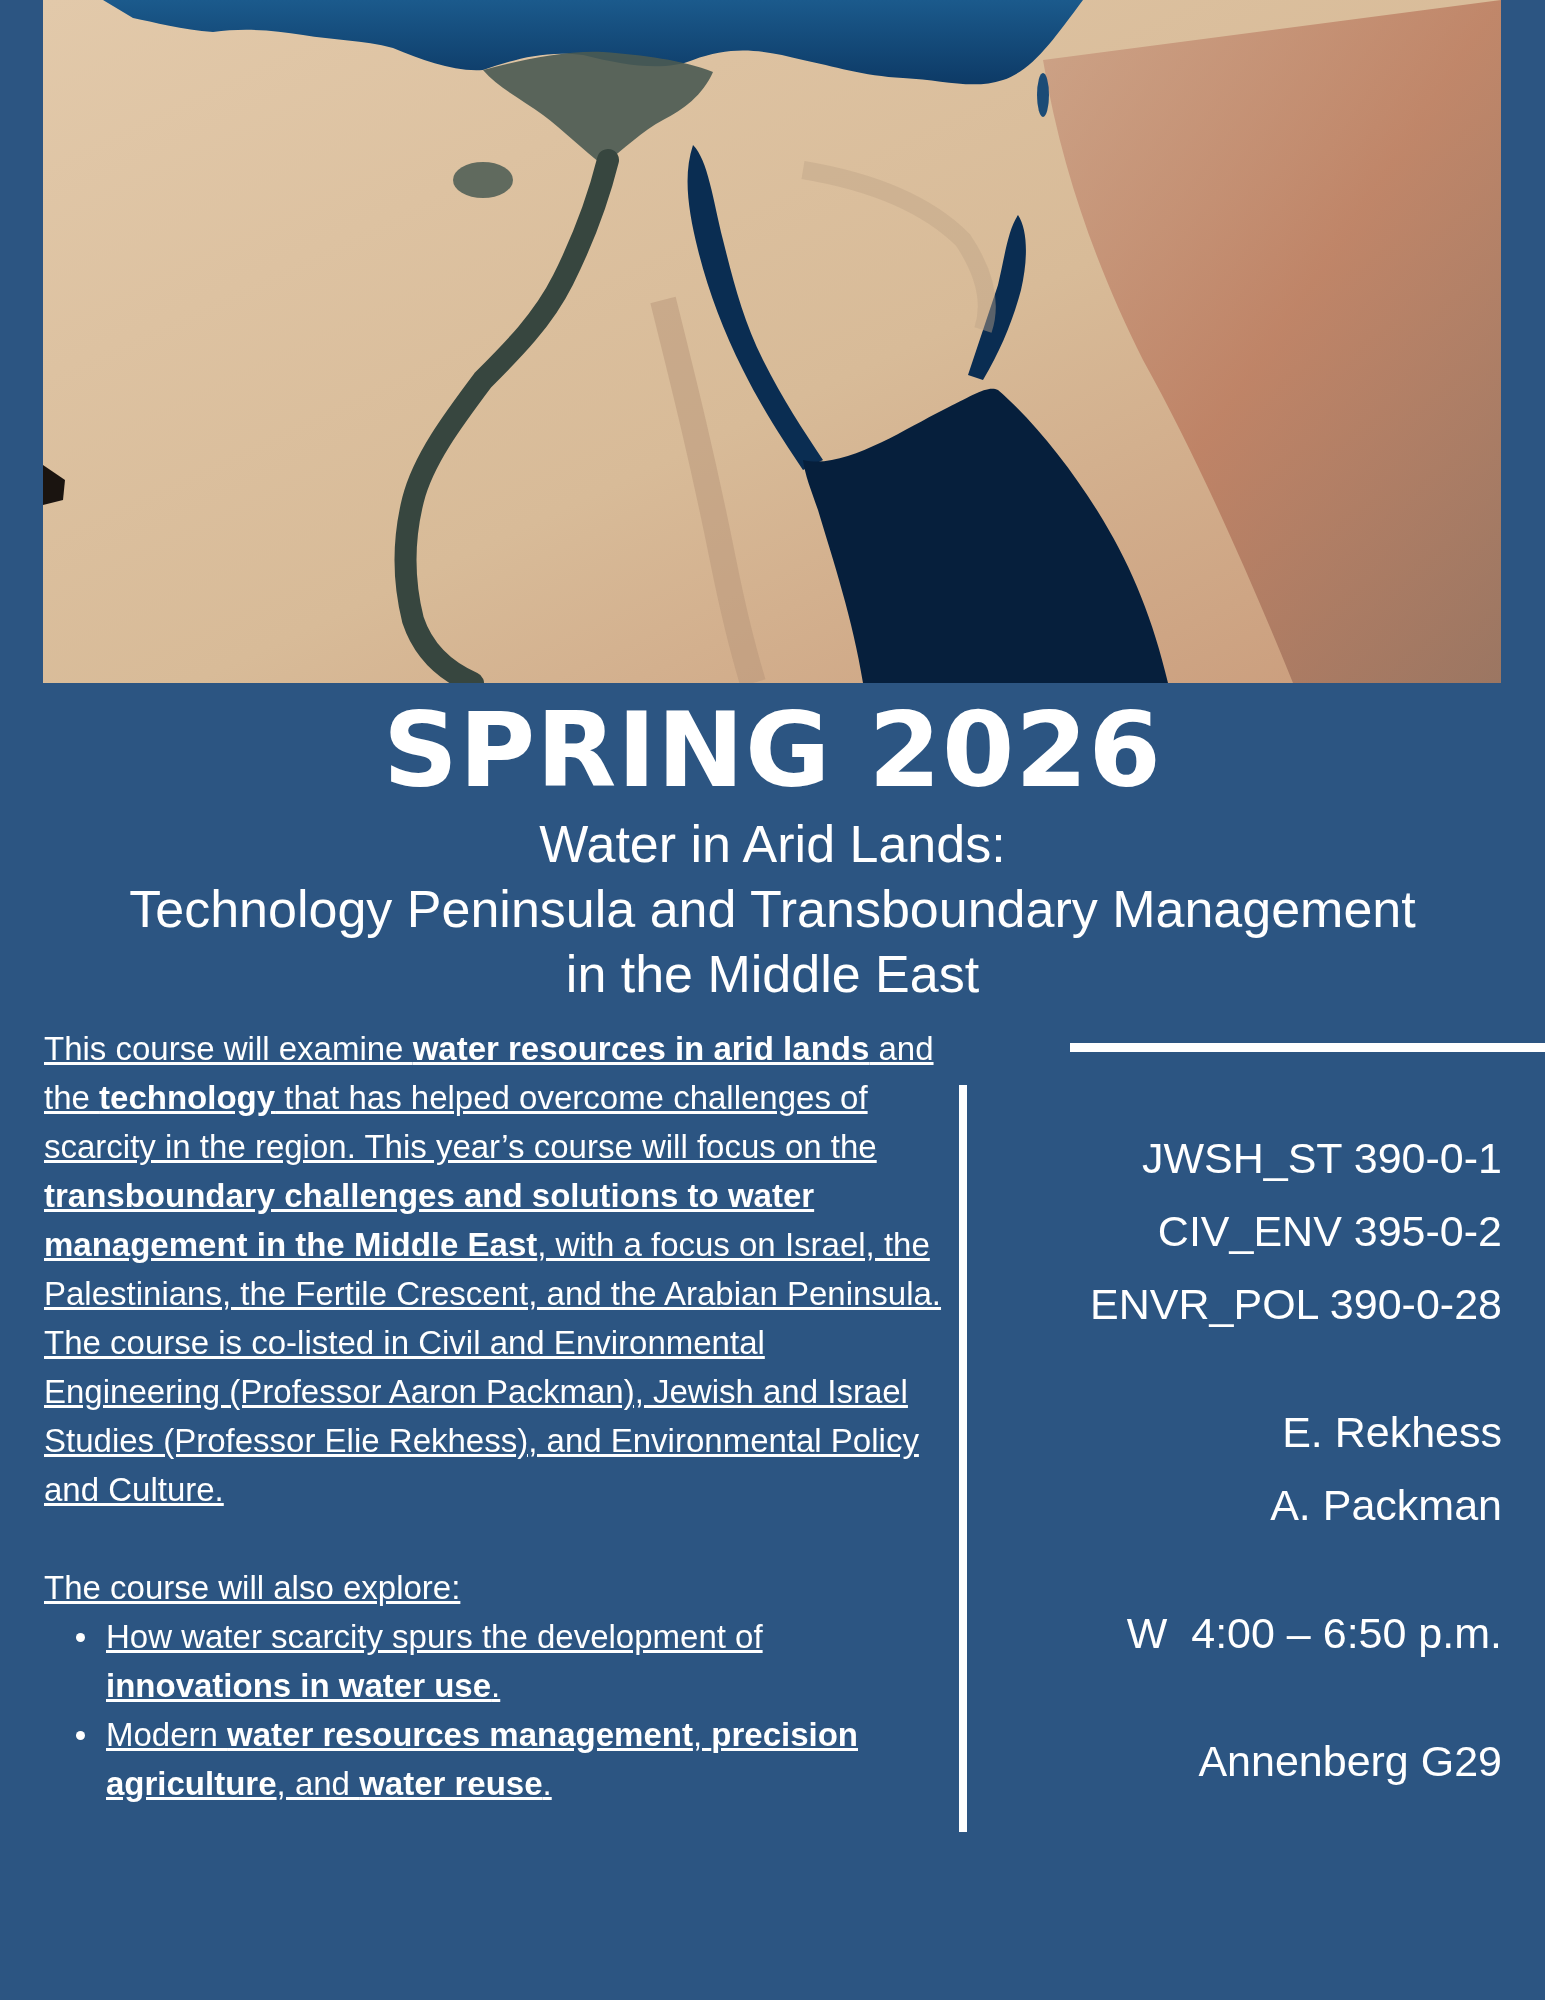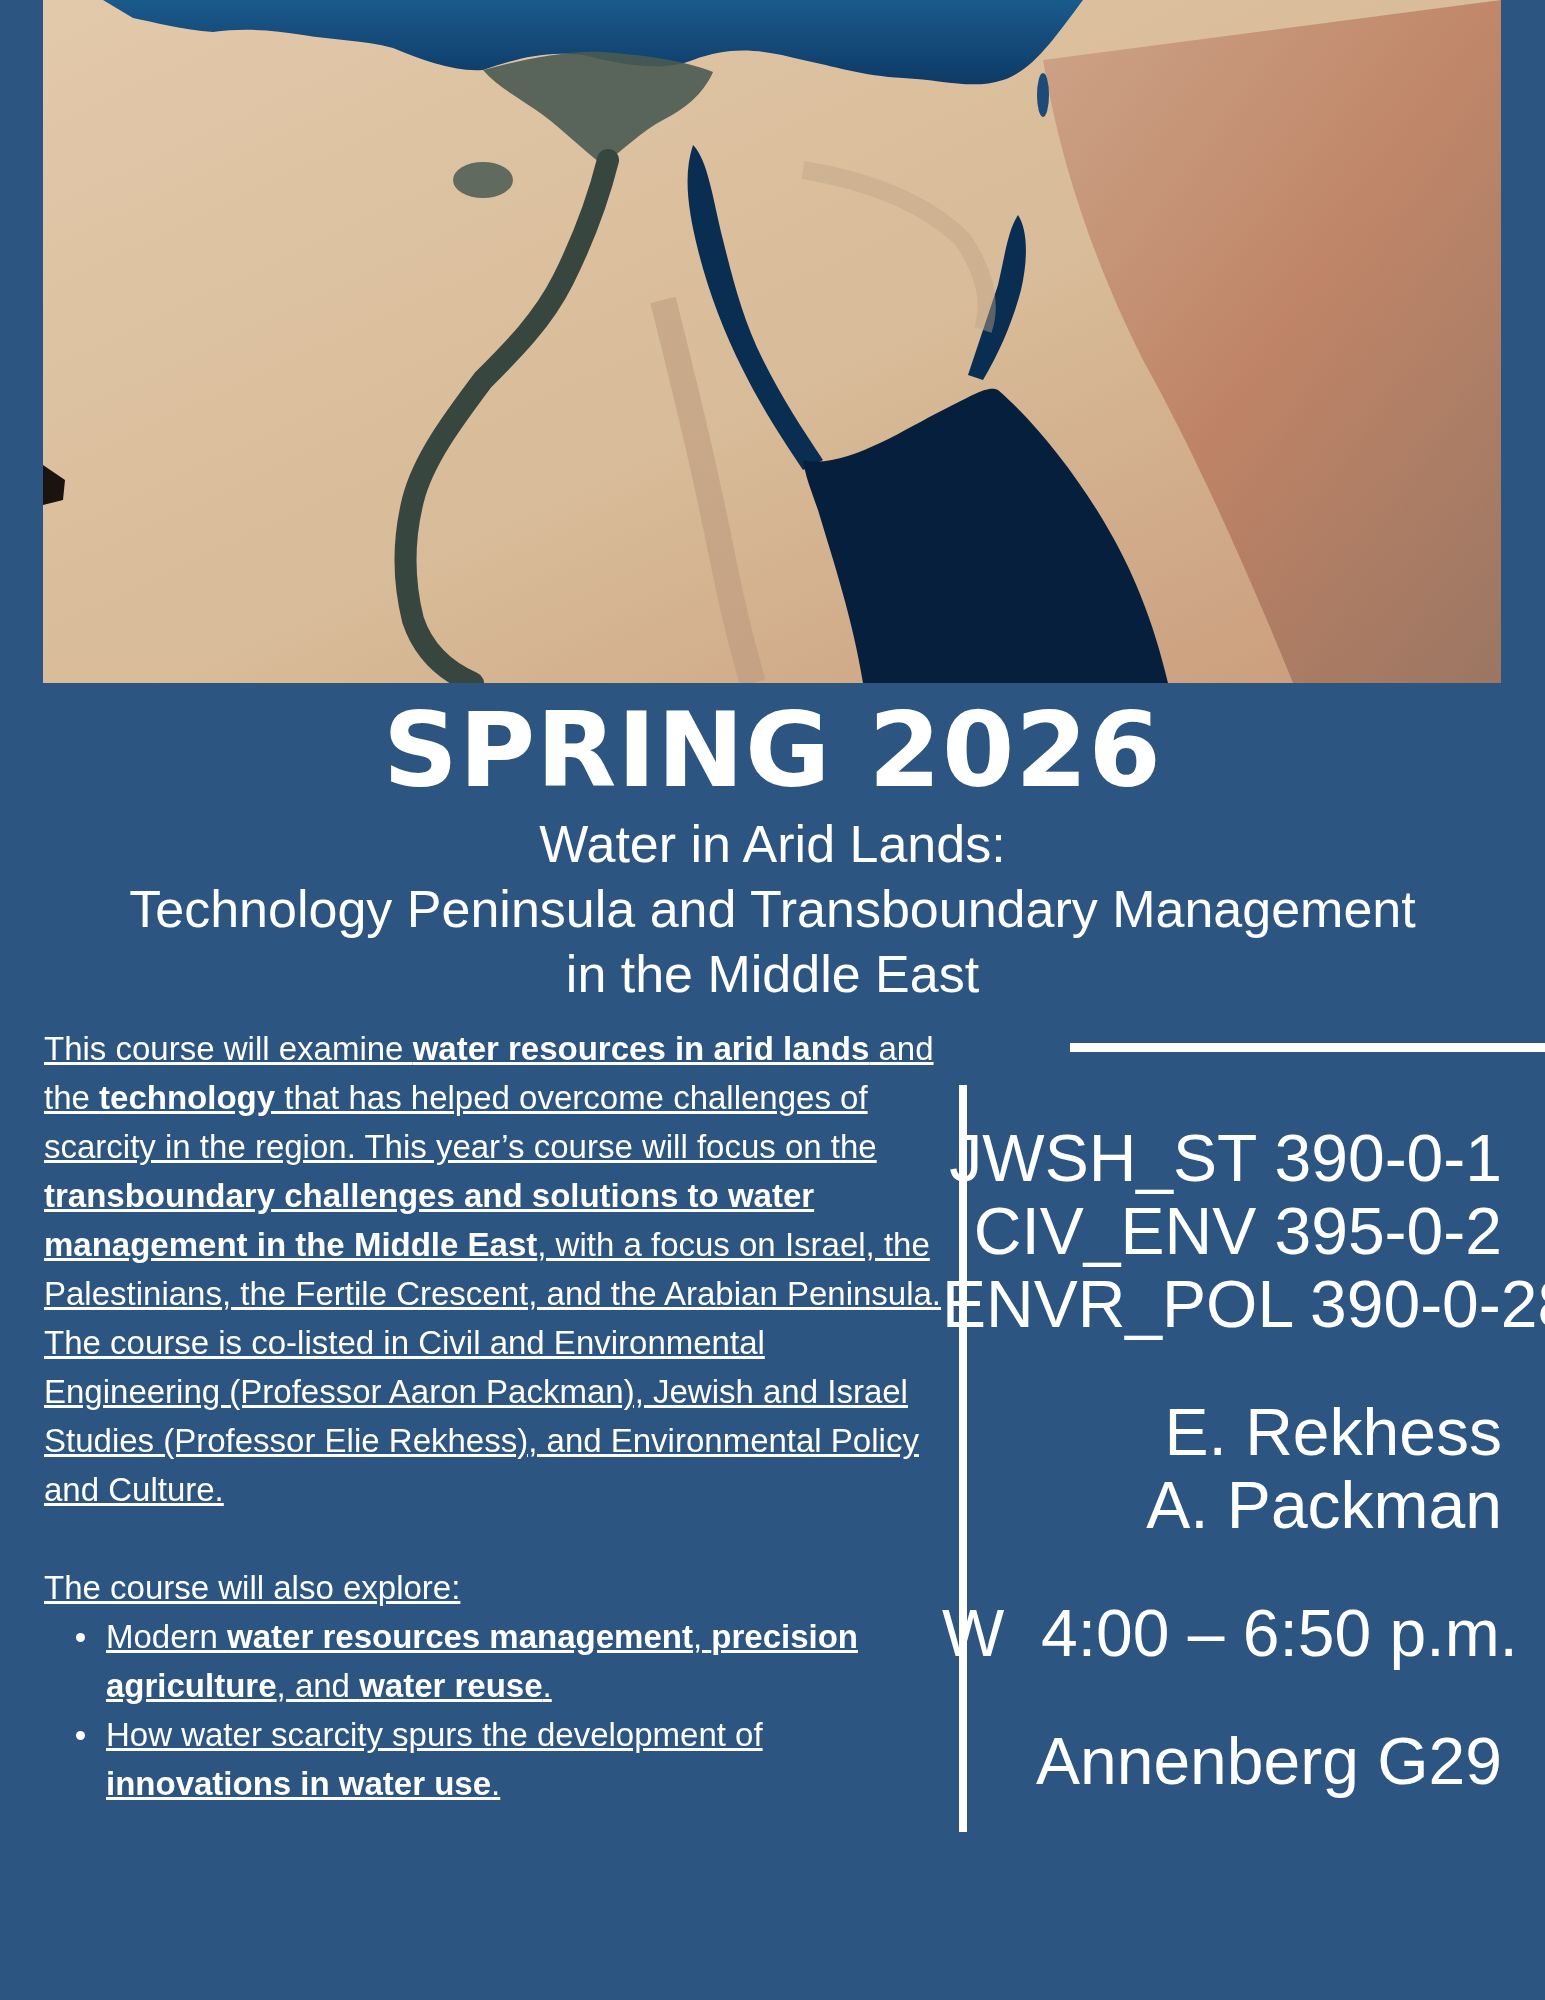--- a/index.html
+++ b/index.html
@@ -44,21 +44,21 @@
   .hrule {
     position: absolute; left: 1070px; top: 1043px; width: 475px; height: 9px;
     background: #ffffff;
   }
   .vrule {
     position: absolute; left: 959px; top: 1085px; width: 8px; height: 747px;
     background: #ffffff;
   }
   .info-col {
     position: absolute; right: 43px; top: 1122px; width: 560px;
-    text-align: right; font-size: 66px; line-height: 73px;
+    text-align: right; font-size: 43px; line-height: 73px;
     font-family: "Liberation Sans", sans-serif;
   }
   .info-col .block { margin-bottom: 55px; }
   .info-col div.line { white-space: pre; }
 </style>
 </head>
 <body>
 
 <div class="hero">
   <svg viewBox="0 0 1458 683" preserveAspectRatio="none">
@@ -115,22 +115,22 @@
   <div>in the Middle East</div>
 </div>
 
 <div class="body-col">
   <p>
     <span>This course will examine </span><b>water resources in arid lands</b><span> and the </span><b>technology</b><span> that has helped overcome challenges of scarcity in the region. This year’s course will focus on the </span><b>transboundary challenges and solutions to water management in the Middle East</b><span>, with a focus on Israel, the Palestinians, the Fertile Crescent, and the Arabian Peninsula. The course is co-listed in Civil and Environmental Engineering (Professor Aaron Packman), Jewish and Israel Studies (Professor Elie Rekhess), and Environmental Policy and Culture.</span>
   </p>
   <div class="gap"></div>
   <p>The course will also explore:</p>
   <ul>
+    <li><span>How water scarcity spurs the development of </span><b>innovations in water use</b><span>.</span></li>
     <li><span>Modern </span><b>water resources management</b><span>, </span><b>precision agriculture</b><span>, and </span><b>water reuse</b><span>.</span></li>
-    <li><span>How water scarcity spurs the development of </span><b>innovations in water use</b><span>.</span></li>
   </ul>
 </div>
 
 <div class="hrule"></div>
 <div class="vrule"></div>
 
 <div class="info-col">
   <div class="block">
     <div class="line">JWSH_ST 390-0-1</div>
     <div class="line">CIV_ENV 395-0-2</div>

